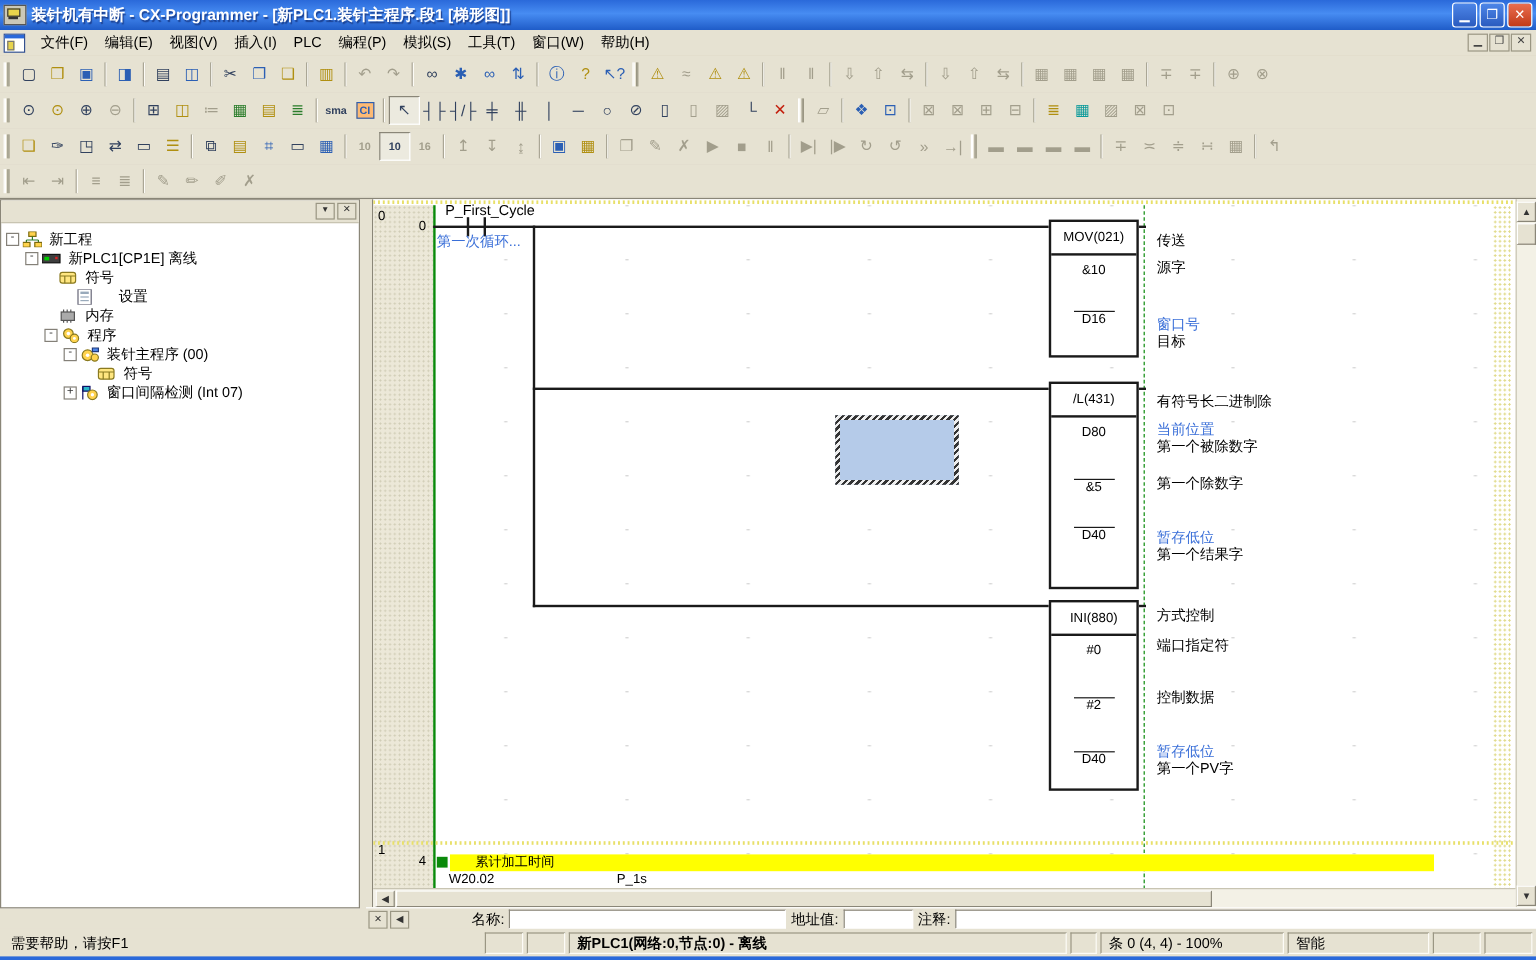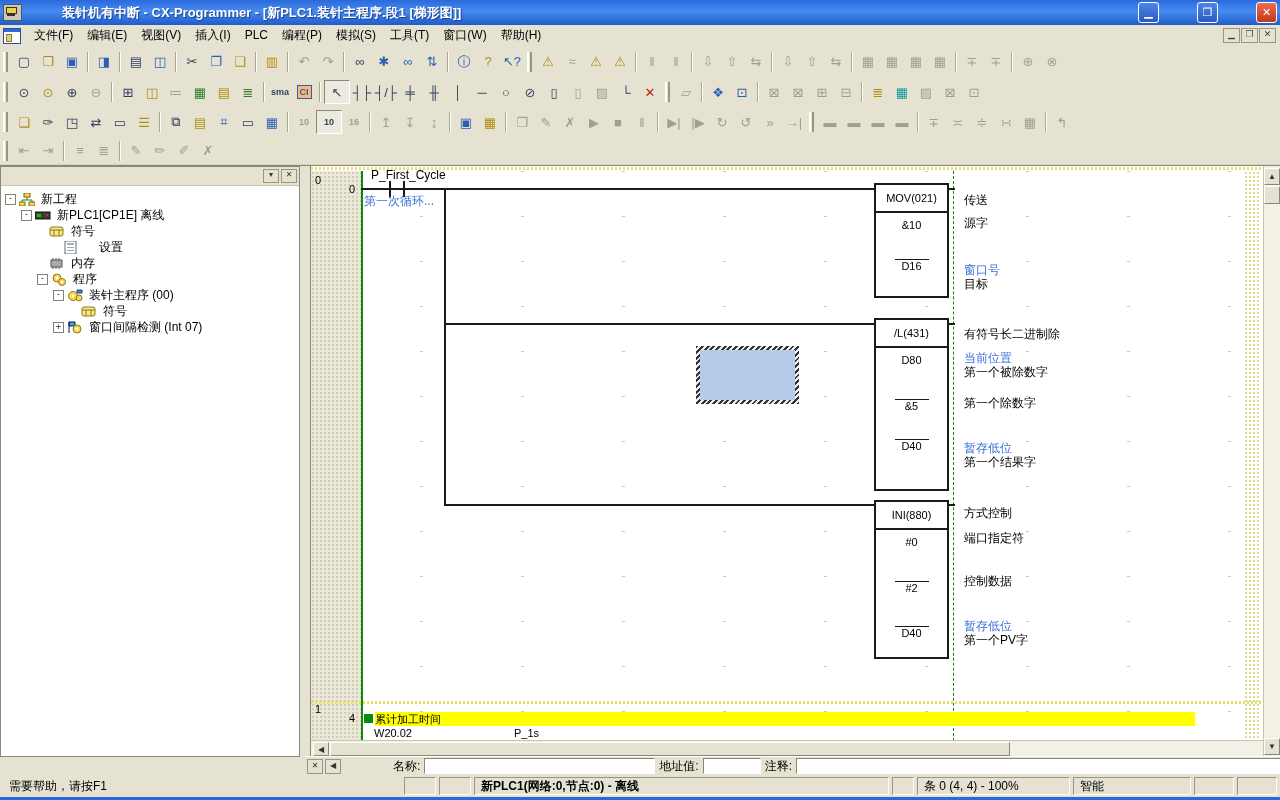--- a/index.html
+++ b/index.html
@@ -1,20 +1,20 @@
 <!DOCTYPE html>
 <html><head>
 <meta charset="utf-8">
 <style>
   html,body{margin:0;padding:0;}
   #screen{position:relative;width:1280px;height:800px;background:#e6e2d2;overflow:hidden;
     font-family:"Liberation Sans","DejaVu Sans",sans-serif;font-size:12px;color:#000;-webkit-font-smoothing:none;}
   
   #titlebar{position:absolute;left:0;top:0;width:1280px;height:25px;
-    background:linear-gradient(#2a69da,#478cf2 45%,#1f5cc8);display:flex;align-items:center;padding:0 3px;box-sizing:border-box;gap:36px;}
+    background:linear-gradient(#2a69da,#478cf2 45%,#1f5cc8);display:flex;align-items:center;padding:0 3px;box-sizing:border-box;}
   #app-icon{width:17px;height:15px;background:#cac8b8;border:1px solid #555;margin-right:4px;position:relative;flex:none;}
   #app-icon::before{content:"";position:absolute;left:2px;top:2px;width:9px;height:5px;background:#e8d44c;border:1px solid #333;}
   #app-icon::after{content:"";position:absolute;left:3px;top:9px;width:8px;height:2px;background:#333;}
   #title-text{color:#fff;font-weight:bold;font-size:13px;text-shadow:1px 1px 1px #1a3f8f;white-space:nowrap;overflow:hidden;flex:1;}
   .win-btn{width:21px;height:21px;border-radius:3px;margin-left:2px;flex:none;color:#fff;font-size:11px;font-weight:bold;
     display:flex;align-items:center;justify-content:center;border:1px solid #fff;box-sizing:border-box;}
   .win-btn.min,.win-btn.res{background:linear-gradient(#4d86e8,#2a5bbf);}
   .win-btn.close{background:linear-gradient(#ea6e50,#c23a18);}
   
   #menubar{position:absolute;left:0;top:25px;width:1280px;height:21px;background:#e6e2d2;display:flex;align-items:center;border-bottom:1px solid #d0ccba;}
@@ -71,21 +71,21 @@
   .lad-comment{position:absolute;font-size:12px;color:#3a6fd8;white-space:nowrap;}
   .instr-block{position:absolute;left:563px;width:75px;border:2px solid #1a1a1a;background:#fff;box-sizing:border-box;}
   .instr-title{height:26px;border-bottom:2px solid #1a1a1a;display:flex;align-items:center;justify-content:center;font-size:11px;}
   .operand{position:absolute;left:563px;width:75px;text-align:center;font-size:11px;}
   .operand span{display:inline-block;min-width:34px;}
   .operand.ovl span{border-top:1px solid #1a1a1a;padding-top:0;}
   #marquee{left:385px;top:180px;width:95px;height:50px;background:#b5cbe9;border:4px solid;border-image:repeating-linear-gradient(135deg,#333 0 2px,#eee 2px 4px) 4;}
   .side-comment{position:absolute;left:653px;font-size:12px;white-space:nowrap;line-height:14px;}
   .side-comment .blue{color:#3a6fd8;}
   #rung1-square{left:53px;top:548px;width:9px;height:9px;background:#0a8a0a;}
-  #rung1-bar{left:64px;top:546px;width:820px;height:14px;background:#ffff00;font-size:11px;line-height:14px;padding-left:0;box-sizing:border-box;}
+  #rung1-bar{left:64px;top:546px;width:820px;height:14px;background:#ffff00;font-size:11px;line-height:14px;padding-left:21px;box-sizing:border-box;}
   
   .sb-btn{position:absolute;background:#e6e2d2;border:1px solid;border-color:#fff #8a8678 #8a8678 #fff;display:flex;align-items:center;justify-content:center;font-size:8px;color:#333;box-sizing:border-box;}
   #vscroll{left:952px;top:0;width:17px;height:591px;background:#f3f1e6;border-left:1px solid #c8c4b2;}
   #vs-up{left:953px;top:2px;width:16px;height:17px;}
   #vs-thumb{position:absolute;left:953px;top:20px;width:16px;height:18px;background:#e6e2d2;border:1px solid;border-color:#fff #8a8678 #8a8678 #fff;box-sizing:border-box;}
   #vs-down{left:953px;top:572px;width:16px;height:17px;}
   #hscroll{left:0px;top:574px;width:952px;height:17px;background:#f3f1e6;border-top:1px solid #c8c4b2;}
   #hs-left{left:2px;top:576px;width:16px;height:14px;}
   #hs-thumb{position:absolute;left:19px;top:576px;width:680px;height:14px;background:#e6e2d2;border:1px solid;border-color:#fff #8a8678 #8a8678 #fff;box-sizing:border-box;}
   

